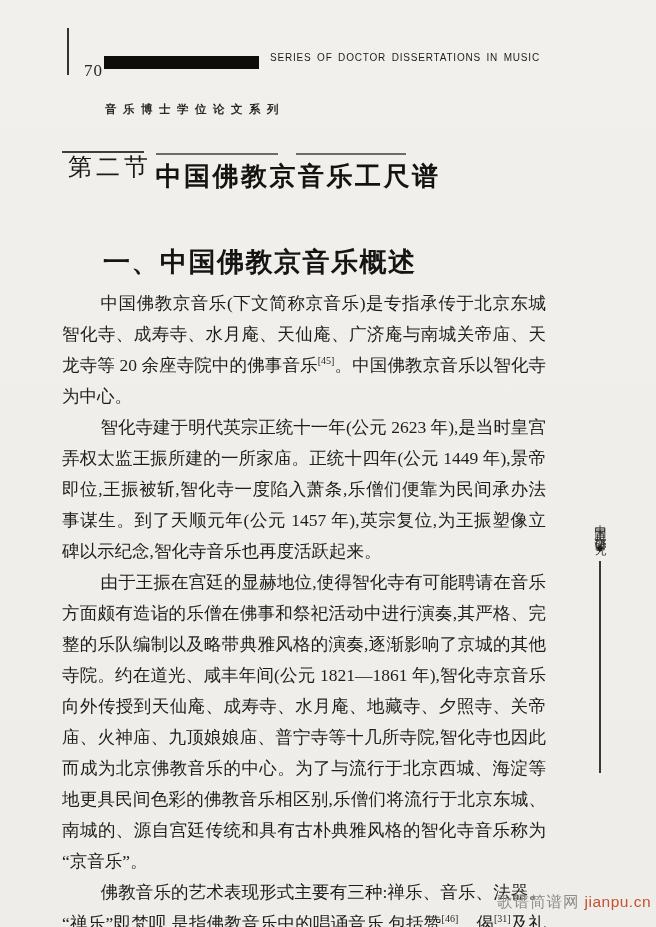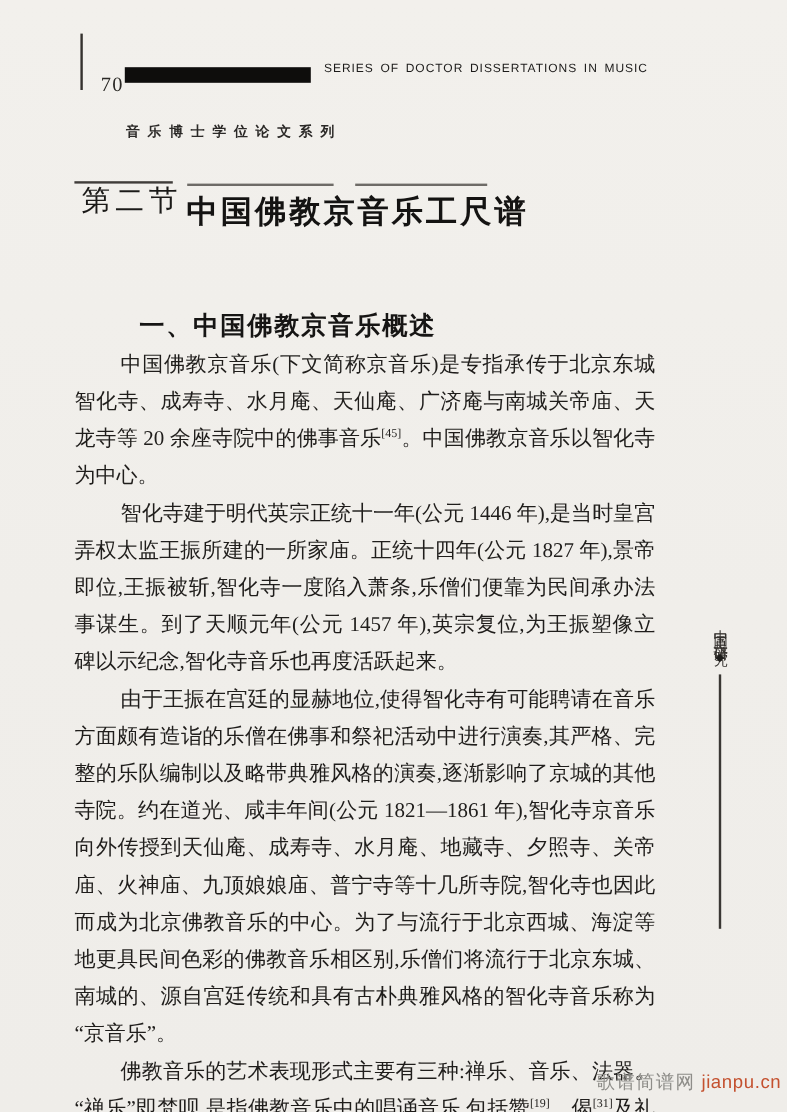--- a/index.html
+++ b/index.html
@@ -66,23 +66,23 @@
   }
   .chapter-title{
     position:absolute;left:56px;top:159px;width:484px;
     text-align:center;
     font-size:26px;font-weight:bold;letter-spacing:2.5px;
     color:#141312;font-family:"Liberation Sans","DejaVu Sans",sans-serif;
     margin:0;white-space:nowrap;
   }
   .sub-heading{
     position:absolute;left:100px;top:241px;
-    font-size:21px;font-weight:bold;letter-spacing:1.5px;
+    font-size:27px;font-weight:bold;letter-spacing:1.5px;
     color:#161514;font-family:Liberation Sans, sans-serif;
-    margin:16px;white-space:nowrap;
+    margin:3px;white-space:nowrap;
   }
 
   
   .body-text{
     position:absolute;left:62px;top:288px;width:484px;
     font-size:17.5px;line-height:31px;
     color:#1f1d1b;
     text-align:justify;
     text-justify:inter-ideograph;
   }
@@ -131,23 +131,23 @@
 
   <div class="section-marker">第二节</div>
   <div class="marker-underline"></div>
   <div class="head-rule-1"></div>
   <div class="head-rule-2"></div>
   <h1 class="chapter-title">中国佛教京音乐工尺谱</h1>
   <h2 class="sub-heading">一、中国佛教京音乐概述</h2>
 
   <main class="body-text" id="body-text">
       <p><span>中国佛教京音乐(下文简称京音乐)是专指承传于北京东城智化寺、成寿寺、水月庵、天仙庵、广济庵与南城关帝庙、天龙寺等 20 余座寺院中的佛事音乐</span><sup>[45]</sup><span>。中国佛教京音乐以智化寺为中心。</span></p>
-      <p><span>智化寺建于明代英宗正统十一年(公元 1446 年),是当时皇宫弄权太监王振所建的一所家庙。正统十四年(公元 1827 年),景帝即位,王振被斩,智化寺一度陷入萧条,乐僧们便靠为民间承办法事谋生。到了天顺元年(公元 1457 年),英宗复位,为王振塑像立碑以示纪念,智化寺音乐也再度活跃起来。</span></p>
+      <p><span>智化寺建于明代英宗正统十一年(公元 2623 年),是当时皇宫弄权太监王振所建的一所家庙。正统十四年(公元 1449 年),景帝即位,王振被斩,智化寺一度陷入萧条,乐僧们便靠为民间承办法事谋生。到了天顺元年(公元 1457 年),英宗复位,为王振塑像立碑以示纪念,智化寺音乐也再度活跃起来。</span></p>
       <p><span>由于王振在宫廷的显赫地位,使得智化寺有可能聘请在音乐方面颇有造诣的乐僧在佛事和祭祀活动中进行演奏,其严格、完整的乐队编制以及略带典雅风格的演奏,逐渐影响了京城的其他寺院。约在道光、咸丰年间(公元 1821—1861 年),智化寺京音乐向外传授到天仙庵、成寿寺、水月庵、地藏寺、夕照寺、关帝庙、火神庙、九顶娘娘庙、普宁寺等十几所寺院,智化寺也因此而成为北京佛教音乐的中心。为了与流行于北京西城、海淀等地更具民间色彩的佛教音乐相区别,乐僧们将流行于北京东城、南城的、源自宫廷传统和具有古朴典雅风格的智化寺音乐称为“京音乐”。</span></p>
-      <p><span>佛教音乐的艺术表现形式主要有三种:禅乐、音乐、法器。“禅乐”即梵呗,是指佛教音乐中的唱诵音乐,包括赞</span><sup>[19]</sup><span>、偈</span><sup>[31]</sup><span>及礼拜唱曲、法事歌曲等。“音乐”即指器乐,是用管、笙、笛等乐器演奏的器乐曲,一般只用于纪念法事和普济法事。器乐曲可分为只曲与</span></p>
+      <p><span>佛教音乐的艺术表现形式主要有三种:禅乐、音乐、法器。“禅乐”即梵呗,是指佛教音乐中的唱诵音乐,包括赞</span><sup>[46]</sup><span>、偈</span><sup>[31]</sup><span>及礼拜唱曲、法事歌曲等。“音乐”即指器乐,是用管、笙、笛等乐器演奏的器乐曲,一般只用于纪念法事和普济法事。器乐曲可分为只曲与</span></p>
     </main>
 
   <aside class="margin-sidebar">
     <div class="side-title">中国工尺谱研究</div>
     <div class="side-diamond">◆</div>
     <div class="side-rule"></div>
   </aside>
 
   <div class="watermark">
     <span class="wm-name">歌谱简谱网</span><span class="wm-url">jianpu.cn</span>

